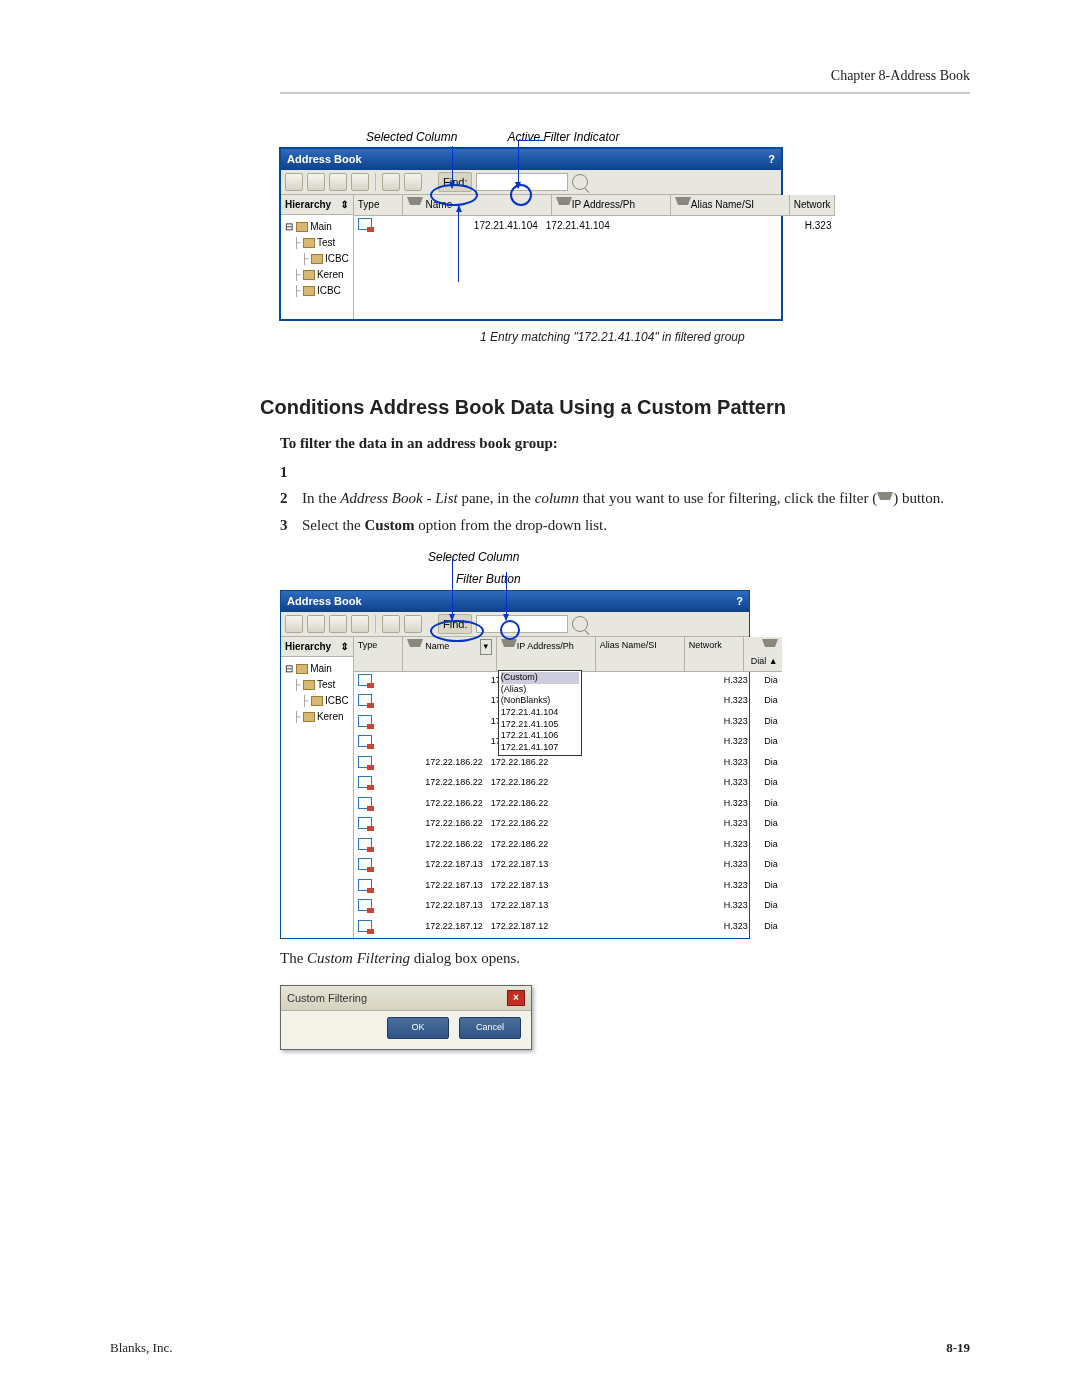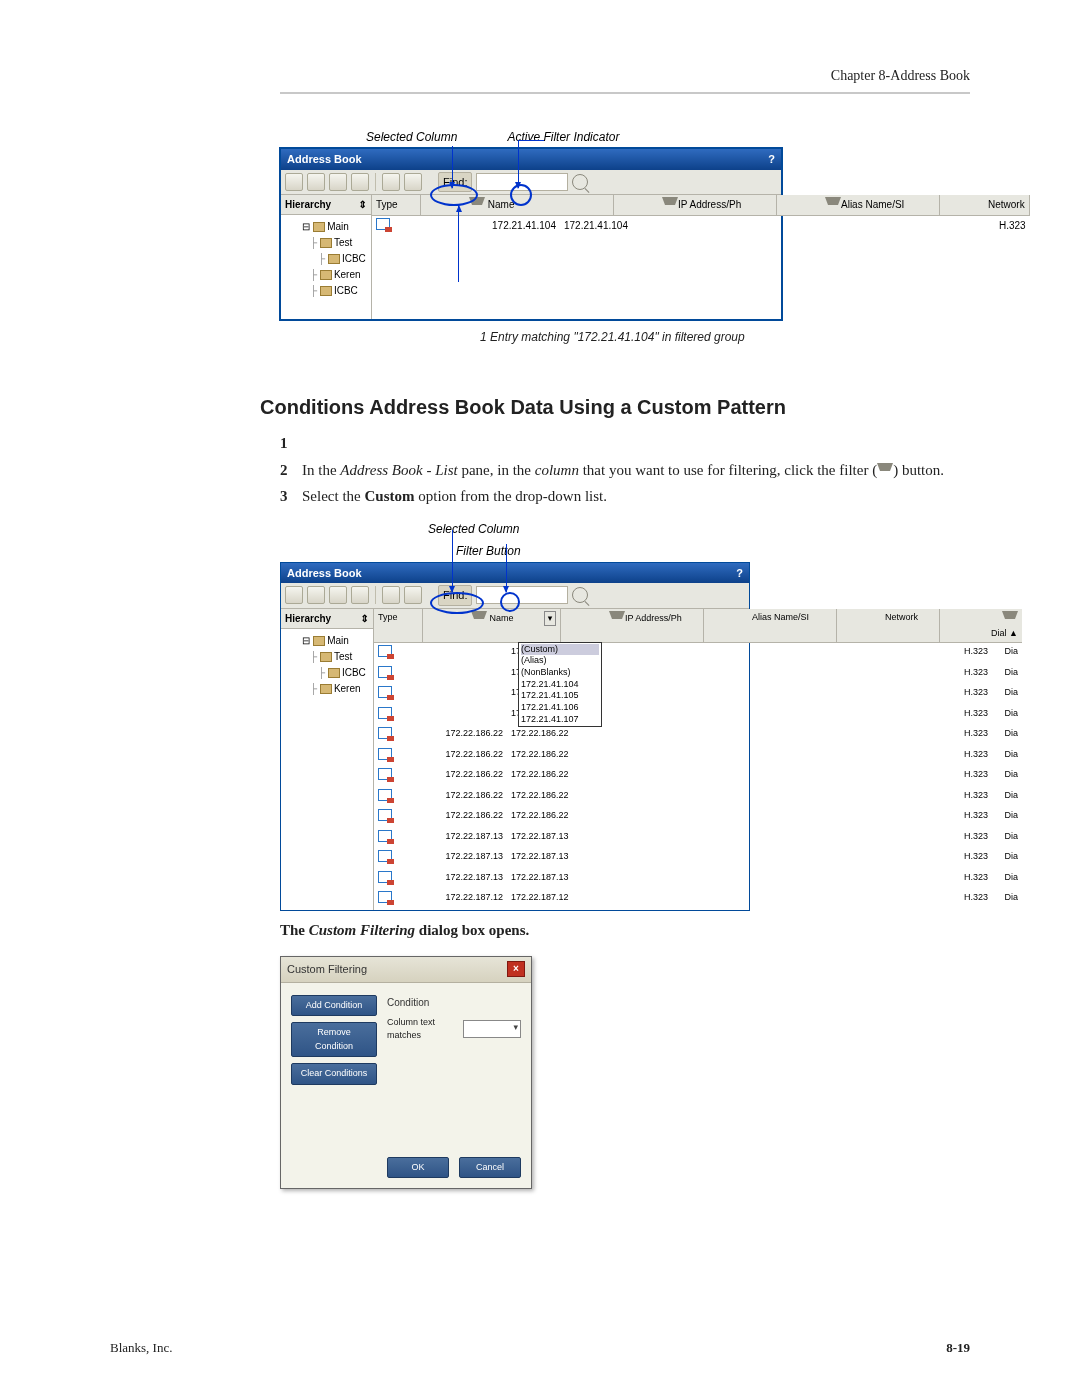--- a/index.html
+++ b/index.html
@@ -17,27 +17,27 @@
   .sc-toolbar { background:#e7e7e0; border-bottom:1px solid #b5b3a9; padding:2px 4px; display:flex; align-items:center; gap:4px; }
   .tbicon { width:16px; height:16px; background:linear-gradient(#f5f5ef,#d8d5c8); border:1px solid #aba996; border-radius:2px; display:inline-block; }
   .sep { width:1px; height:18px; background:#c0bdad; margin:0 2px; }
   .findlbl { background:#d9d5c4; border:1px solid #b4b0a0; padding:1px 4px; font-size:11px; border-radius:2px; }
   .findbox { width:90px; height:16px; border:1px solid #b4b0a0; background:#fff; }
   .mag { width:14px; height:14px; border:1px solid #8a887c; border-radius:50%; display:inline-block; position:relative; }
   .mag:after { content:""; position:absolute; width:6px; height:1px; background:#8a887c; transform:rotate(45deg); bottom:-2px; right:-3px; }
   .sc-body { display:flex; }
   .sc-nav { width:90px; border-right:1px solid #b5b3a9; font-size:10px; }
   .sc-col-head { background:#e7e7e0; border-bottom:1px solid #b5b3a9; padding:2px 4px; display:flex; justify-content:space-between; font-weight:700; }
-  .tree { padding:4px 21px 20px; line-height:1.6; }
+  .tree { padding:4px 4px 20px; line-height:1.6; }
   .tree-node { white-space:nowrap; }
   .tree-root:before { content:"⊟ "; }
   .tree-child:before { content:"├ "; color:#888; }
   .tree-ico { display:inline-block; width:10px; height:8px; background:#d6b874; border:1px solid #9a7c33; margin-right:2px; vertical-align:middle; }
   .sc-list { flex:1; font-size:10px; }
-  .list-head { display:flex; background:#e7e7e0; border-bottom:1px solid #b5b3a9;gap:44px; }
+  .list-head { display:flex; background:#e7e7e0; border-bottom:1px solid #b5b3a9; }
   .list-head .cell { padding:2px 4px; border-right:1px solid #b5b3a9; }
   .list-head .type { width:40px; }
   .list-head .name { width:140px; position:relative; }
   .list-head .ipa { width:110px; }
   .list-head .alias { width:110px; }
   .list-head .net { flex:1; text-align:left; }
   .funnel { display:inline-block; width:10px; height:8px; border-top:8px solid #8a887c; border-left:3px solid transparent; border-right:3px solid transparent; box-sizing:content-box; vertical-align:middle; }
   .list-row { display:flex; padding:2px 4px; }
   .list-row .type { width:40px; }
   .list-row .name { width:140px; text-align:right; padding-right:8px; }
@@ -165,20 +165,21 @@
         </div>
       </div>
     </div>
     <div class="circle" style="left:150px; top:36px; width:44px; height:18px;"></div>
     <div class="circle" style="left:230px; top:36px; width:18px; height:18px;"></div>
     <div class="arrowline" style="left:178px; top:58px; height:76px; transform:rotate(180deg);"></div>
   </div>
   <div class="caption-sm">1 Entry matching "172.21.41.104" in filtered group</div>
 
   <h2>Conditions Address Book Data Using a Custom Pattern</h2>
+  <p class="procintro">To filter the data in an address book group:</p>
   <ol>
     <li>
         <span class="num">1</span>
       </li>
     <li>
         <span class="num">2</span>
         <span><span>In the </span><span class="italic">Address Book - List</span><span> pane, in the </span><span class="italic">column</span><span> that you want to use for filtering, click the filter (</span><span class="funnel"></span><span>) button.</span></span>
       </li>
     <li>
         <span class="num">3</span>
@@ -349,43 +350,29 @@
                 <div class="dial">Dia</div>
               </div>
             </div>
         </div>
       </div>
     </div>
     <div class="circle" style="left:150px; top:30px; width:50px; height:18px;"></div>
     <div class="circle" style="left:220px; top:30px; width:16px; height:16px;"></div>
   </div>
 
-  <p style="margin-top:8px;font-weight:bold;">
+  <p style="margin-top:8px;">
     <span>The </span><span class="italic">Custom Filtering</span><span> dialog box opens.</span>
   </p>
 
   <div class="dlg">
     <div class="dlg-title">
       <span>Custom Filtering</span>
       <span class="dlg-x">×</span>
     </div>
-    <div class="dlg-body">
-      <div class="dlg-btncol">
-        <div class="dlg-btn">Add Condition</div>
-        <div class="dlg-btn">Remove Condition</div>
-        <div class="dlg-btn">Clear Conditions</div>
-      </div>
-      <div class="dlg-cond">
-        <div class="dlg-cond-lbl">Condition</div>
-        <div class="dlg-inline">
-          <span style="font-size:9px;">Column text matches</span>
-          <span class="dlg-sel"></span>
-        </div>
-      </div>
-    </div>
     <div class="dlg-foot">
       <div class="dlg-btn">OK</div>
       <div class="dlg-btn">Cancel</div>
     </div>
   </div>
 </div>
 
 <div class="footer">
   <span>Blanks, Inc.</span>
   <b>8-19</b>

